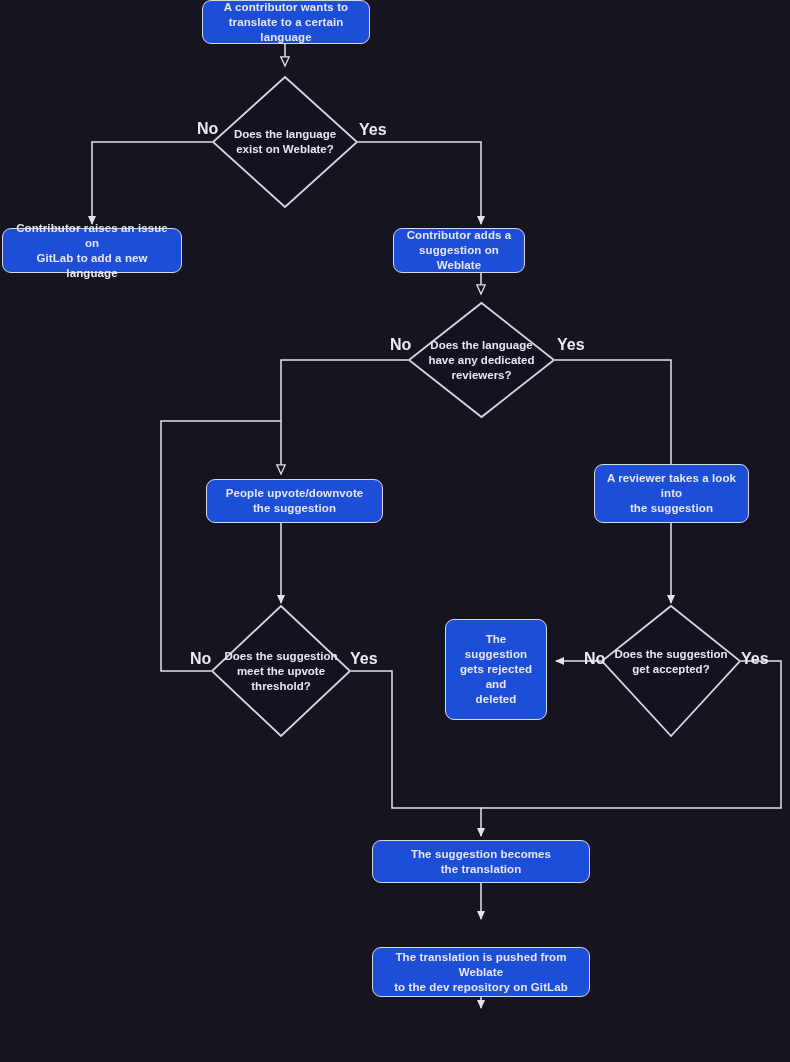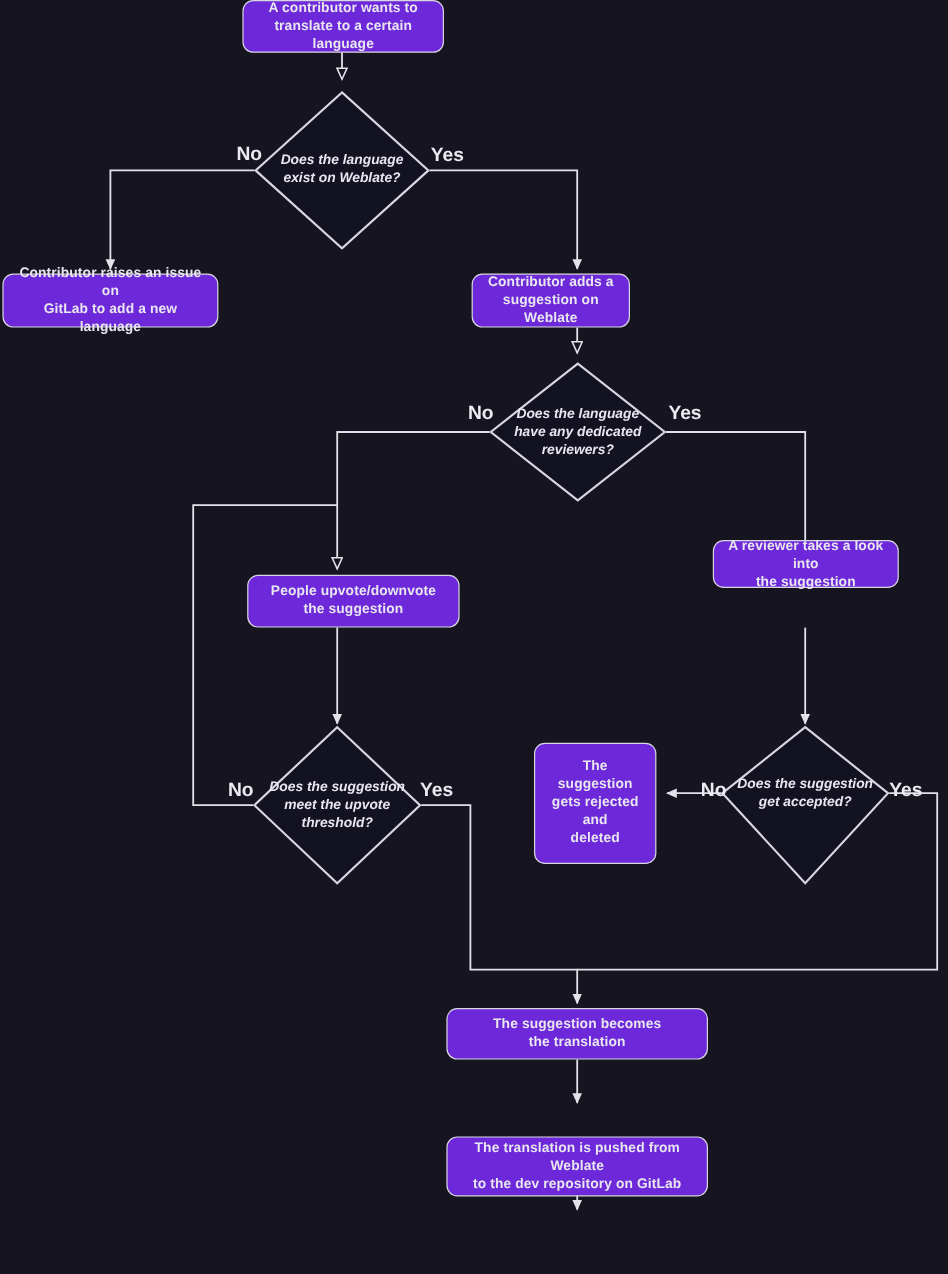--- a/index.html
+++ b/index.html
@@ -30,32 +30,31 @@
     align-items: center;
     justify-content: center;
     text-align: center;
     color: #e8e6ef;
     font-size: 11.5px;
     font-weight: bold;
     line-height: 15px;
     letter-spacing: 0.1px;
   }
   .node.rect {
-    background: #6d28d9;
+    background: #1d4ed8;
     border: 1.6px solid #d8d6e0;
     border-radius: 9px;
     padding: 4px 8px;
   }
   .node .label {
     display: block;
     width: 100%;
   }
   .diamond-wrap {
     position: absolute;
-    font-style: italic;
   }
   .diamond-wrap svg.shape {
     position: absolute;
     left: 0;
     top: 0;
     overflow: visible;
   }
   .diamond-wrap .dlabel {
     position: absolute;
     left: 0;
@@ -158,21 +157,21 @@
     <div class="dlabel">Does the language<br>have any dedicated<br>reviewers?</div>
   </div>
 
   <div class="edge-label" style="left:390px; top:339px;">No</div>
   <div class="edge-label" style="left:557px; top:339px;">Yes</div>
 
   <div class="node rect" style="left:206px; top:479px; width:177px; height:44px;">
     <span class="label">People upvote/downvote<br>the suggestion</span>
   </div>
 
-  <div class="node rect" style="left:594px; top:450px; width:155px; height:40px;">
+  <div class="node rect" style="left:594px; top:464px; width:155px; height:59px;">
     <span class="label">A reviewer takes a look into<br>the suggestion</span>
   </div>
 
   <div class="diamond-wrap" style="left:211px; top:605px; width:140px; height:132px;">
     <svg class="shape" width="140" height="132" viewBox="0 0 140 132" xmlns="http://www.w3.org/2000/svg">
       <polygon points="70,1 139,66 70,131 1,66" fill="#131220" stroke="#d8d6e0" stroke-width="1.8"></polygon>
     </svg>
     <div class="dlabel">Does the suggestion<br>meet the upvote<br>threshold?</div>
   </div>
 

